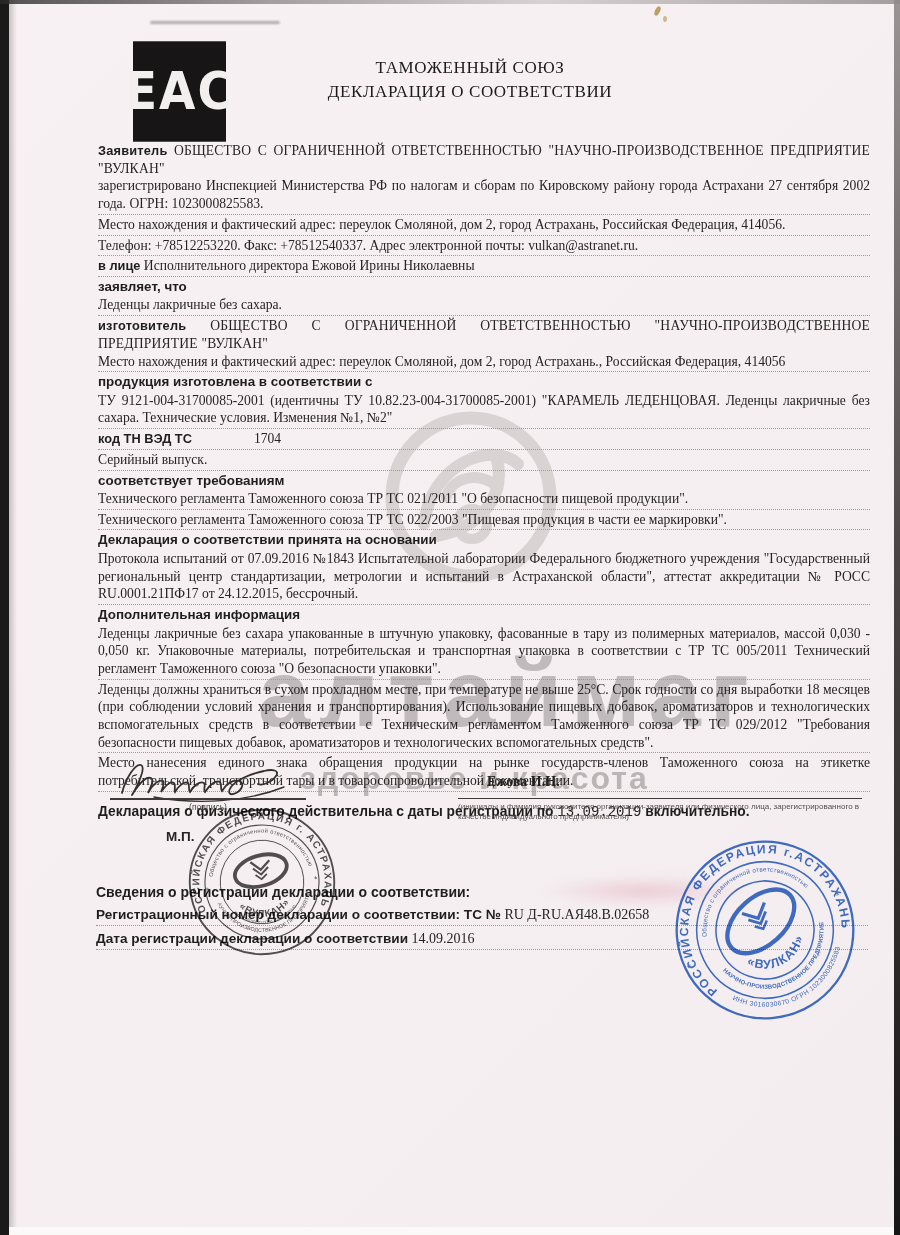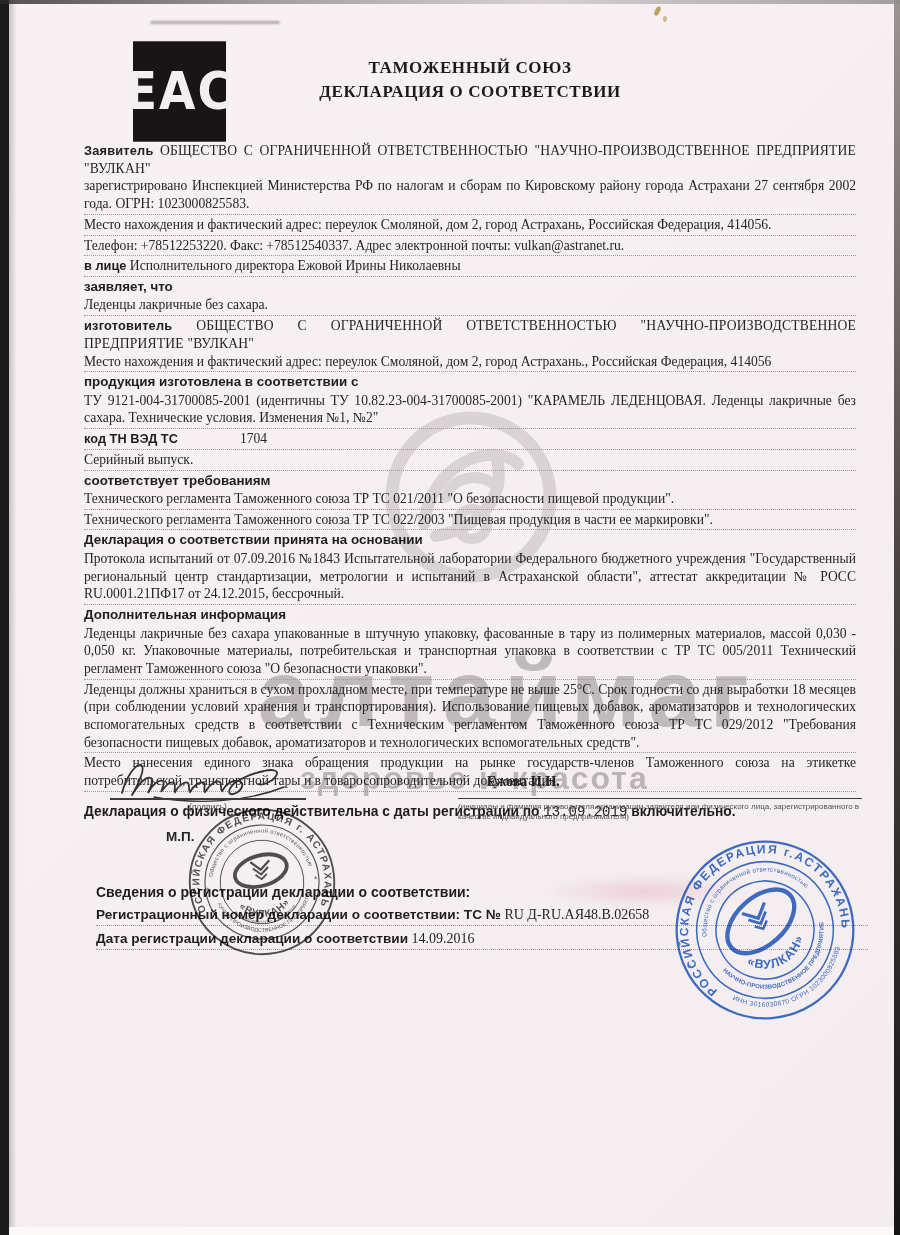--- a/index.html
+++ b/index.html
@@ -22,24 +22,24 @@
   .speck2{position:absolute;left:663px;top:16px;width:4px;height:6px;background:#b6953f;opacity:.6;border-radius:50%;}
   .pink-smudge{position:absolute;left:540px;top:876px;width:210px;height:30px;border-radius:50%;
         background:radial-gradient(ellipse,rgba(216,110,140,.28),rgba(216,110,140,0) 70%);filter:blur(4px);}
 
   
   .eac{position:absolute;left:133px;top:45px;width:93px;height:93px;background:#171515;
        display:flex;align-items:center;justify-content:center;
        font-family:"DejaVu Sans",sans-serif;font-weight:bold;font-size:47px;
        color:#f4efef;letter-spacing:2px;transform:scaleY(1.08);}
   .title{position:absolute;left:150px;top:56px;width:640px;text-align:center;
-       font-weight:bold;font-size:17px;line-height:23.5px;letter-spacing:.6px;color:#1c1b1b;}
-
-  
-  .doc{position:absolute;left:84px;top:142px;width:772px;font-size:13.6px;line-height:17.7px;}
+       font-weight:normal;font-size:17px;line-height:23.5px;letter-spacing:.6px;color:#1c1b1b;}
+
+  
+  .doc{position:absolute;left:98px;top:142px;width:772px;font-size:13.6px;line-height:17.7px;}
   .doc p{margin:0;}
   .dotted{border-bottom:1.5px dotted #a29898;padding-bottom:1px;margin-bottom:1px !important;}
   .just{text-align:justify;}
   .lbl{font-family:"Liberation Sans",sans-serif;font-weight:bold;font-size:12.8px;color:#1f1e1e;}
   .h{font-family:"Liberation Sans",sans-serif;font-weight:bold;font-size:13.4px;
      line-height:18.5px;color:#1f1e1e;margin:0;}
   .caps{letter-spacing:.2px;}
   .code-gap{display:inline-block;width:62px;}
   .validity{margin-top:11px !important;font-family:"Liberation Sans",sans-serif;
      font-weight:bold;font-size:13.8px;color:#1e1d1d;}

